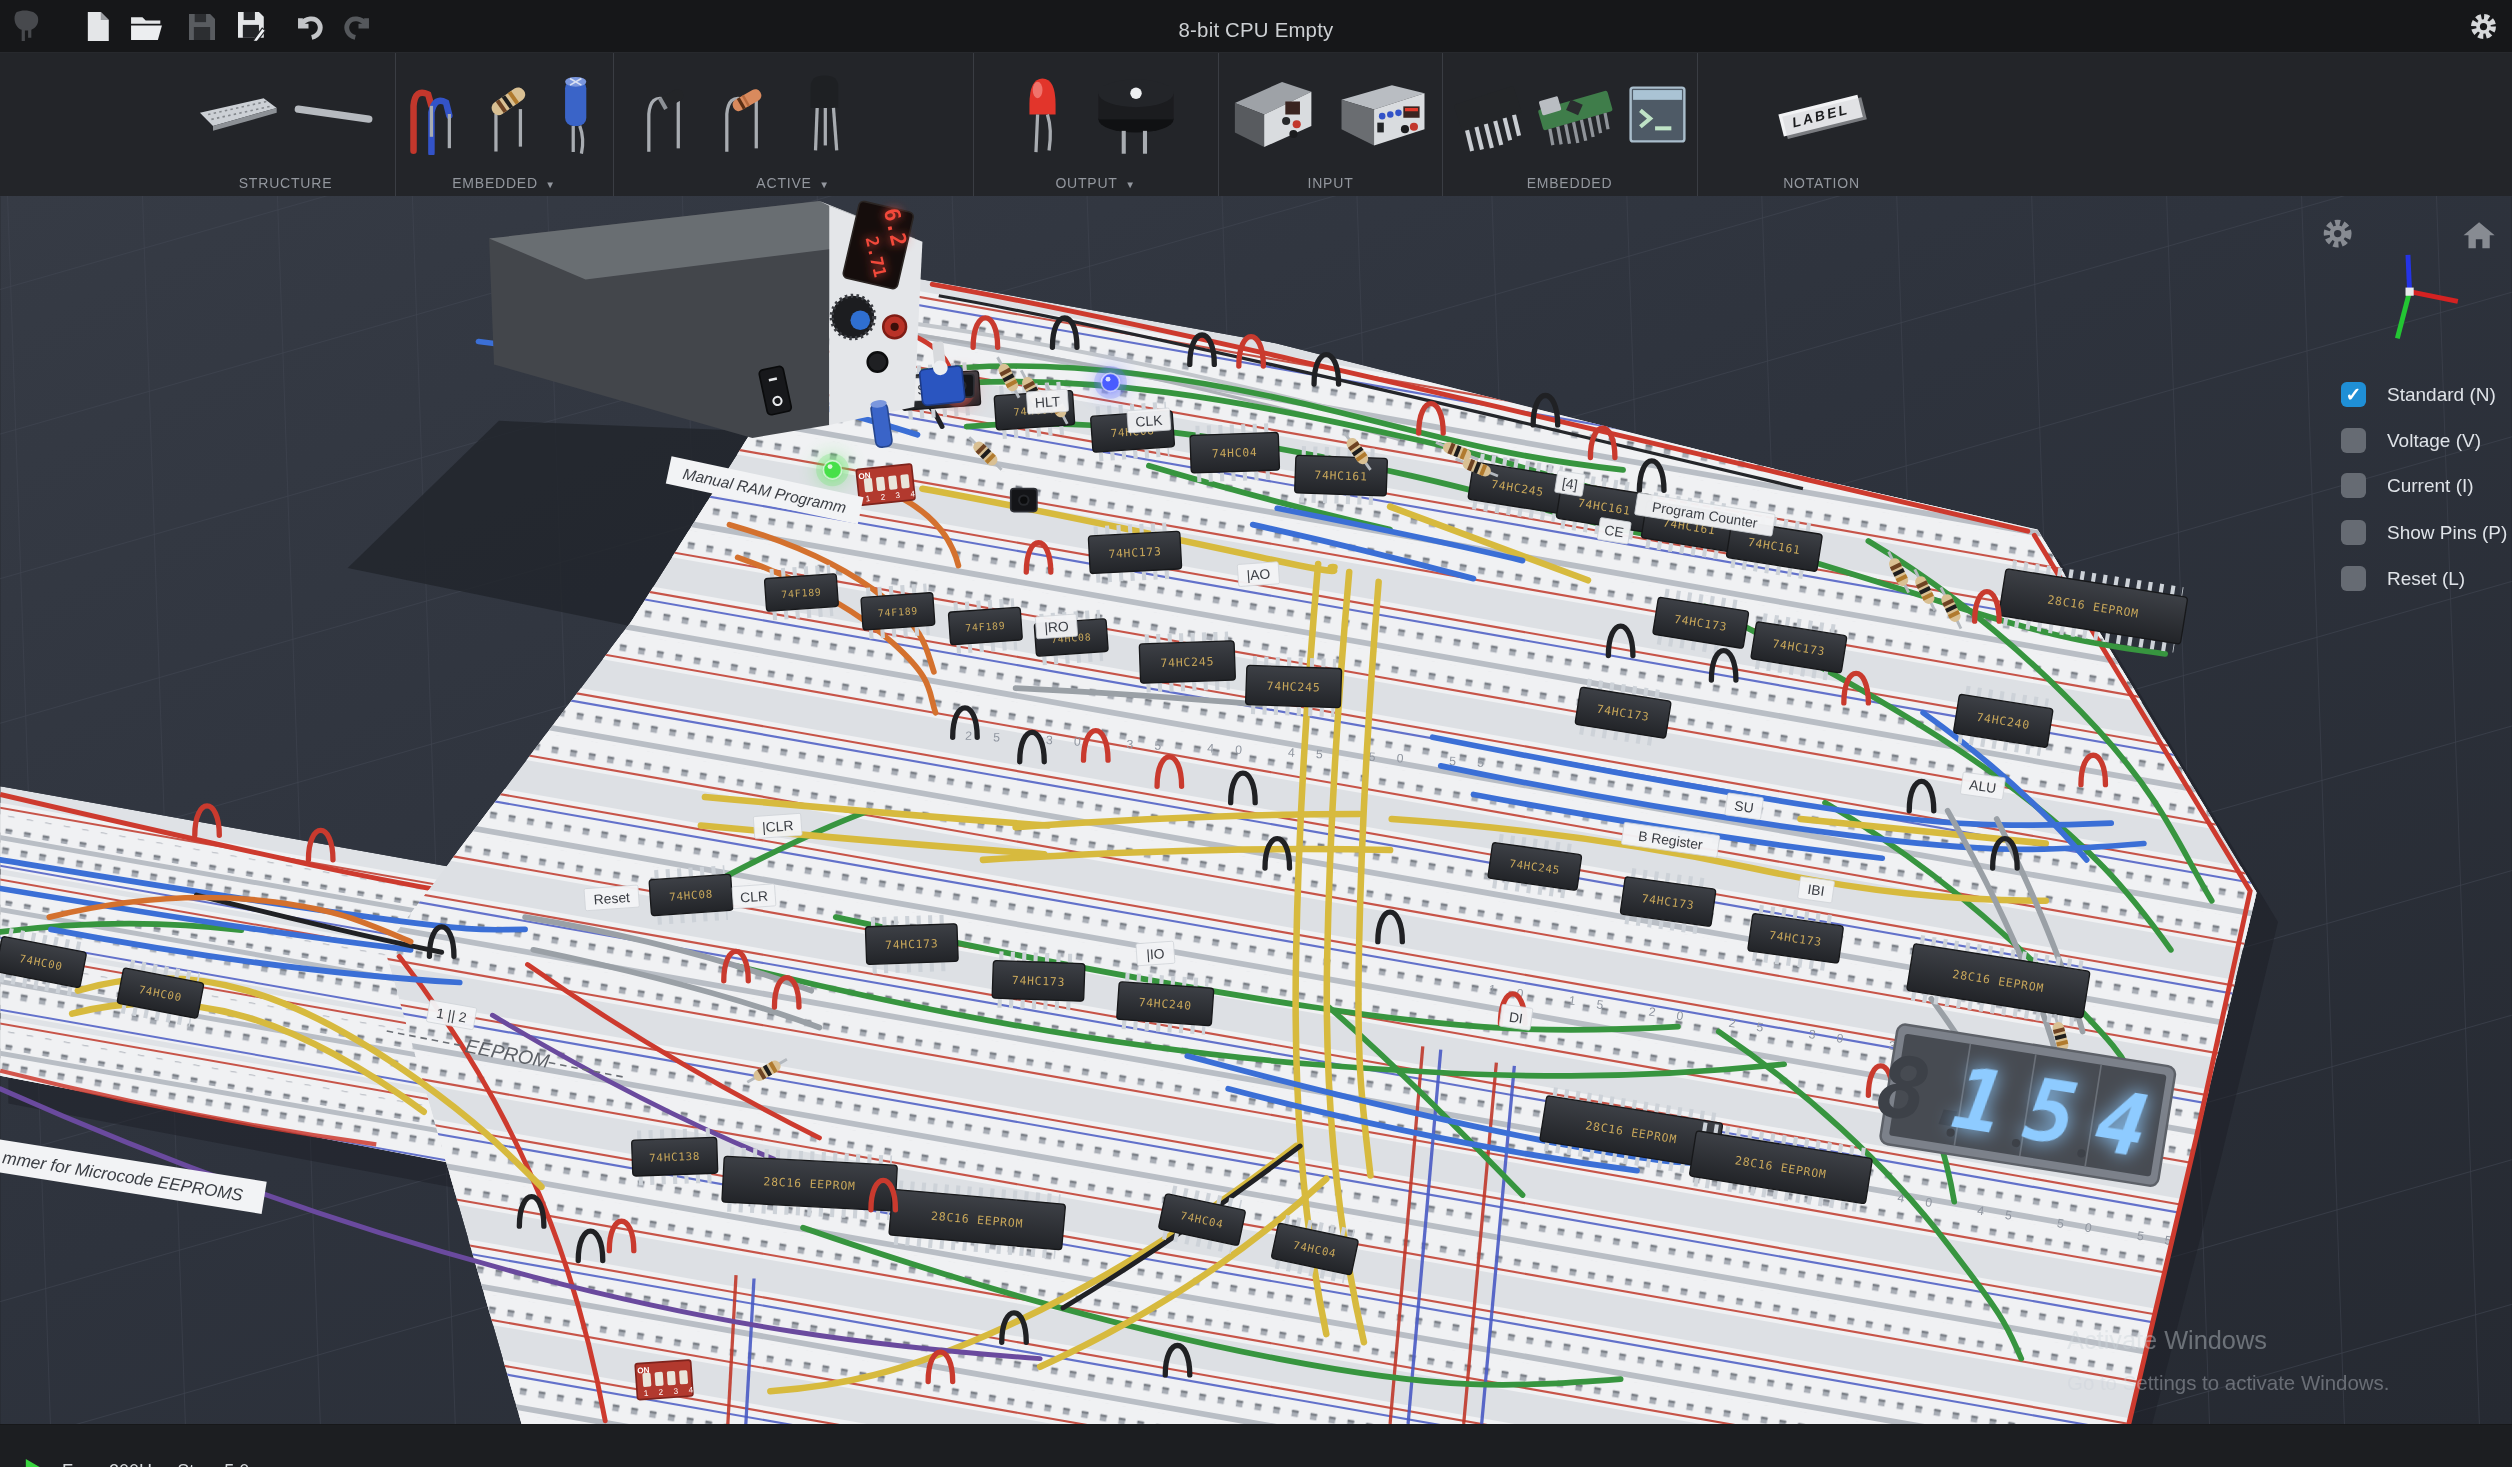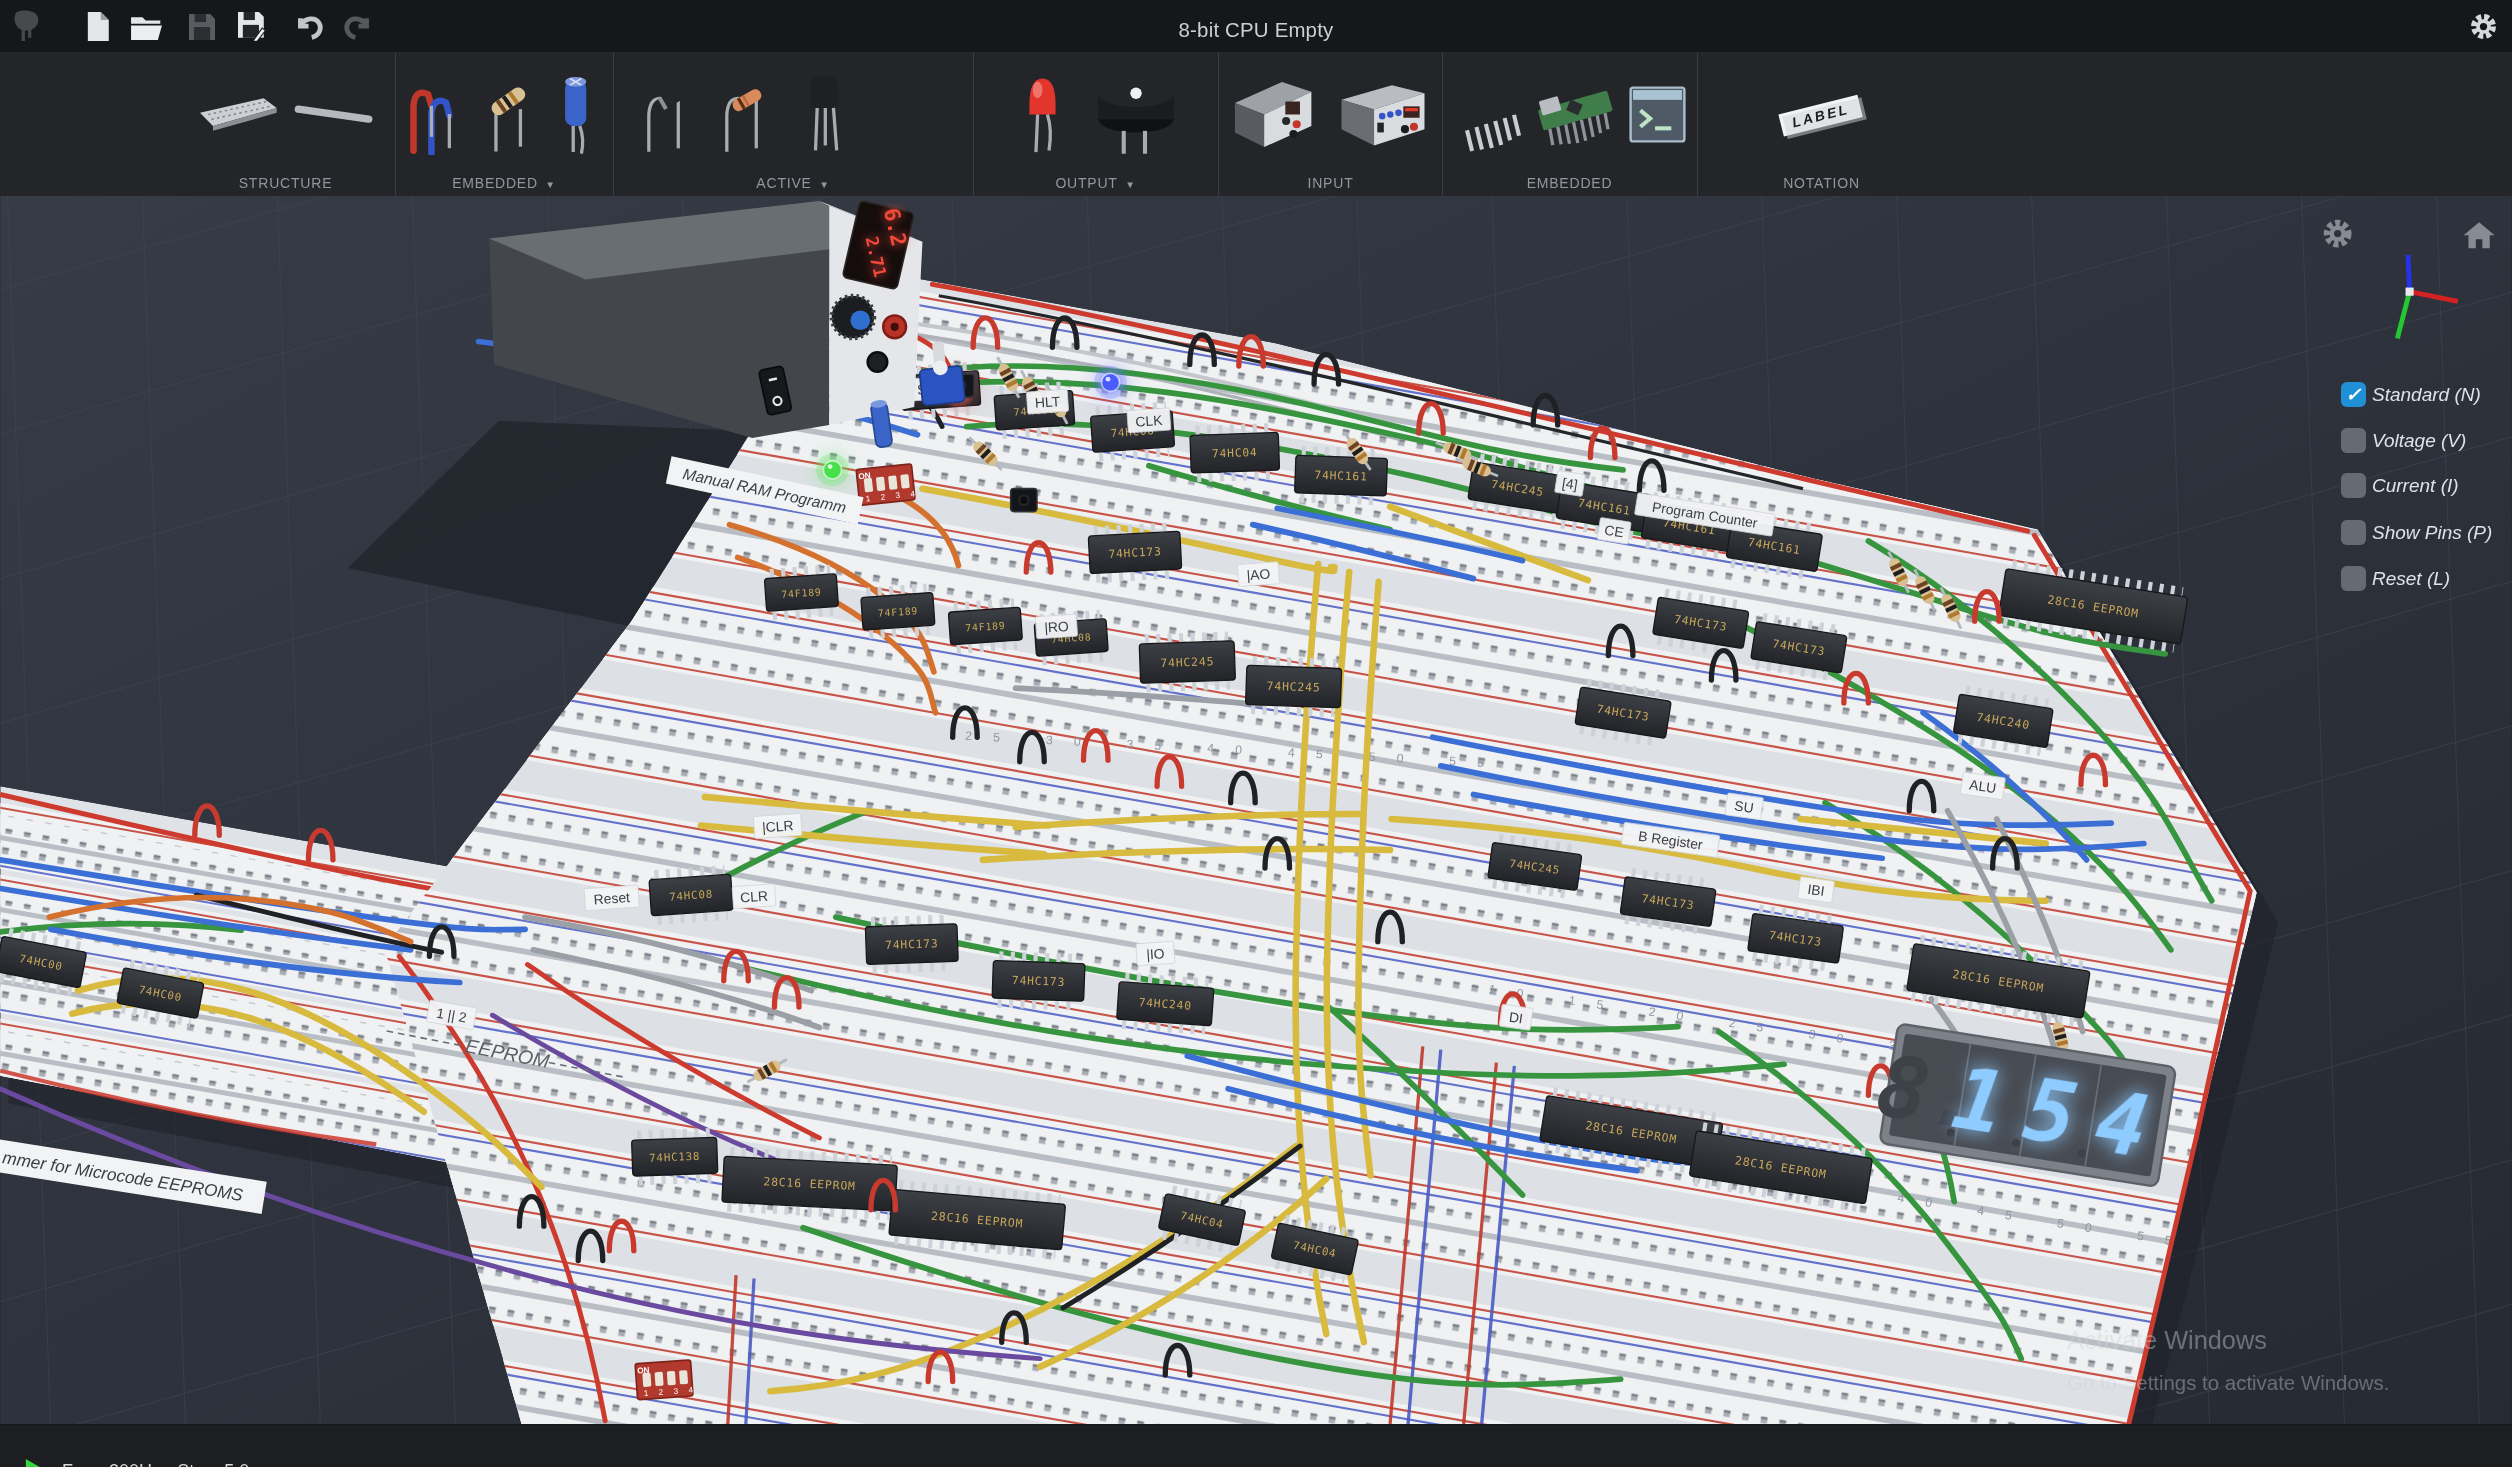--- a/index.html
+++ b/index.html
@@ -14,21 +14,21 @@
   .tgroup{position:absolute;top:0;height:144px;border-right:0.8px solid #3a3d43;}
   .tgroup.noline{border-right:none;}
   .tgroup-label{position:absolute;bottom:6.5px;left:0;right:0;text-align:center;color:#93979e;font-size:14px;letter-spacing:0.8px;}
   .titems{position:absolute;top:8.2px;left:0;right:0;height:106px;display:flex;align-items:center;justify-content:center;gap:11.4px;}
   .tool-item{width:85px;height:98px;display:flex;align-items:center;justify-content:center;border-radius:3.3px;cursor:pointer;}
   .tool-item.small{width:52px;height:52px;}
   .tool-item.selected{background:#5a5f66;}
   .dd-arrow{font-size:9.8px;margin-left:7.4px;color:#93979e;}
   
   #viewport{position:absolute;left:0;top:196px;width:2512px;height:1228px;}
-  .chk-row{position:absolute;left:2341px;display:flex;align-items:center;gap:6px;cursor:pointer;font-style:italic;}
+  .chk-row{position:absolute;left:2341px;display:flex;align-items:center;gap:21px;cursor:pointer;}
   .chk-box{width:25px;height:25px;border-radius:5.7px;background:#666b73;display:flex;align-items:center;justify-content:center;}
   .chk-box.on{background:#1f8fd6;}
   .chk-box.on:after{content:"✓";color:#fff;font-size:19px;font-weight:bold;}
   .chk-label{color:#dfe3e8;font-size:19px;}
   
   #statusbar{position:absolute;left:0;top:1425px;width:2512px;height:57px;background:#1c1e21;display:flex;align-items:flex-end;}
   #statusbar .stxt{color:#d6d9dc;font-size:18px;margin-left:16.4px;}
   svg text{user-select:none;}
 </style>
 </head>

